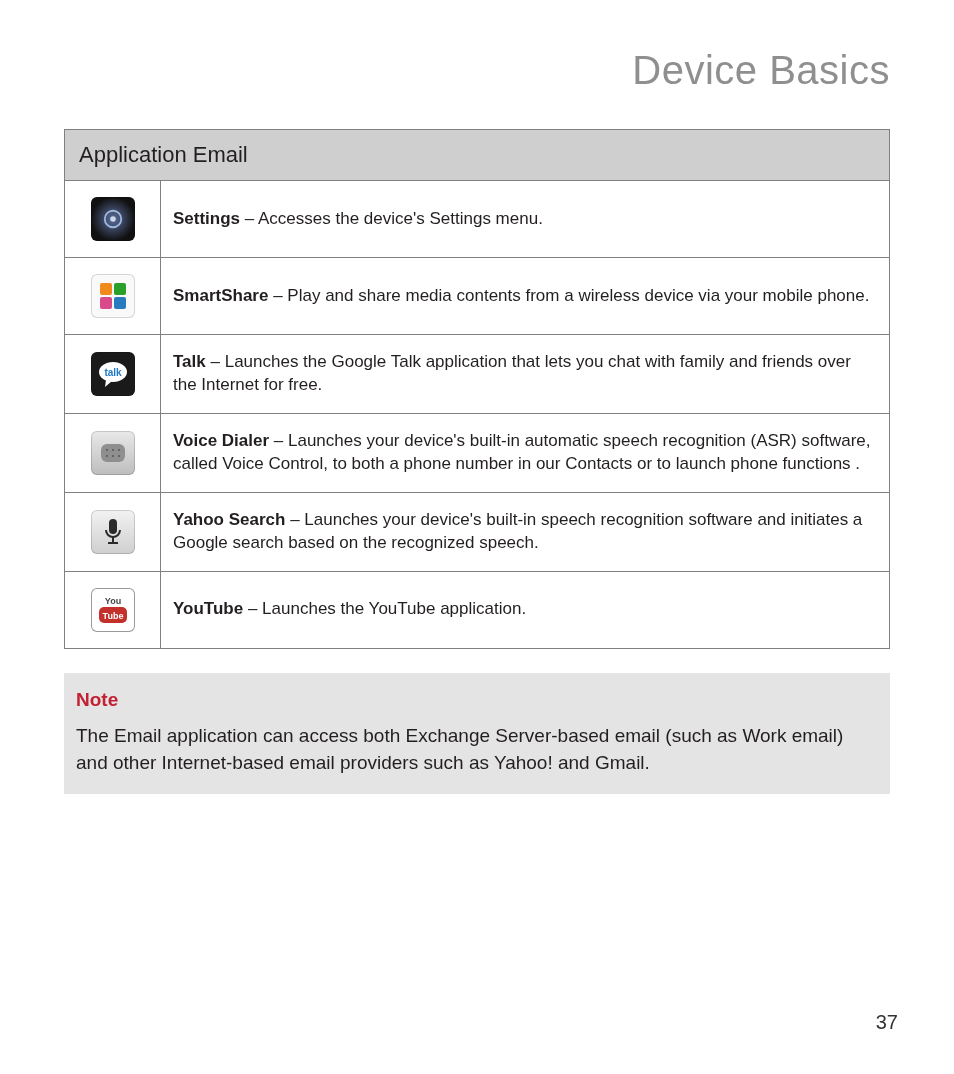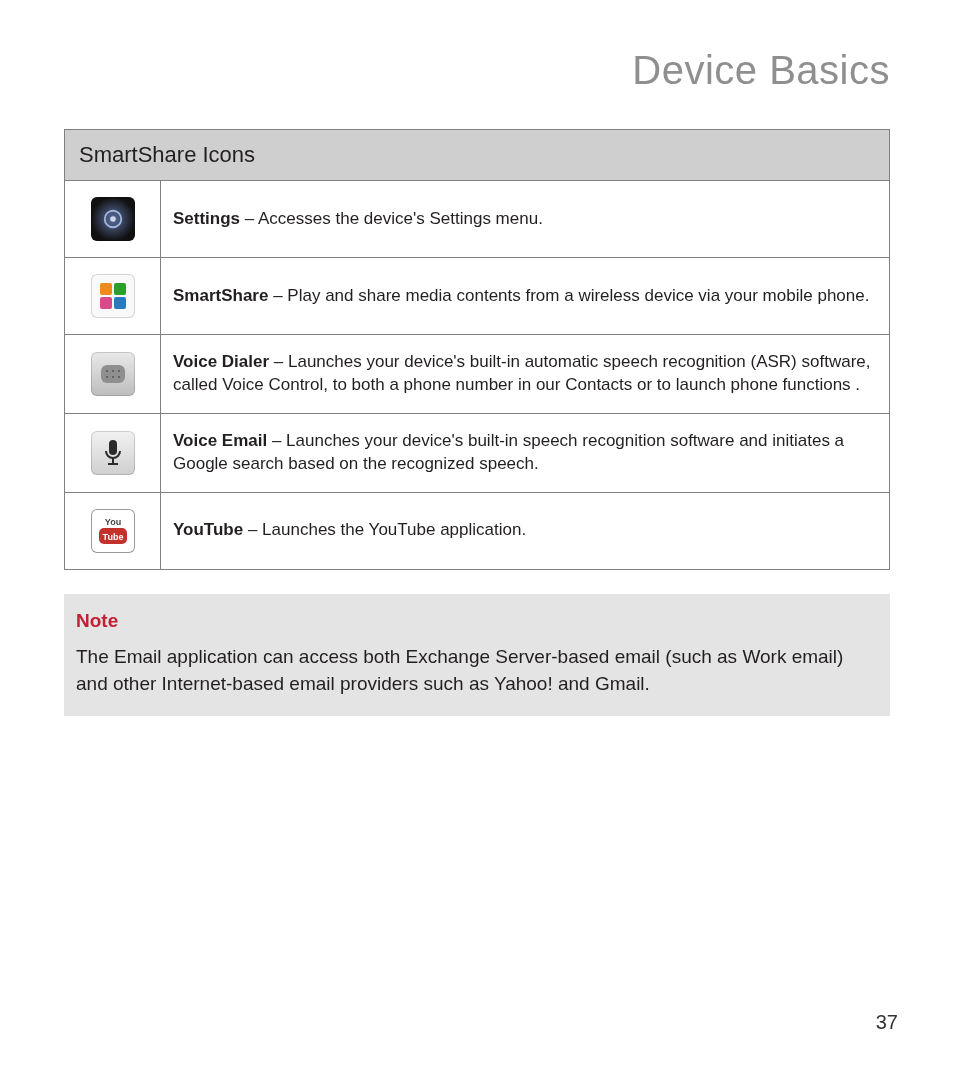--- a/index.html
+++ b/index.html
@@ -91,21 +91,21 @@
 <div class="page">
   <h1 class="page-title">Device Basics</h1>
 
   <table class="app-table">
     <colgroup>
         <col class="icon-col">
         <col>
       </colgroup>
     <thead>
       <tr>
-        <th colspan="2">SmartShare Icons</th>
+        <th colspan="2">Application Email</th>
       </tr>
     </thead>
     <tbody>
 
       <tr>
         <td class="icon-cell">
           <div class="app-icon" style="background:radial-gradient(circle at 50% 50%, #5b6fa0 0%, #111 70%);">
             <svg width="22" height="22" viewBox="0 0 24 24">
                 <circle cx="12" cy="12" r="9" fill="none" stroke="#9fb6dd" stroke-width="2"></circle>
                 <circle cx="12" cy="12" r="3" fill="#cfd8ea"></circle>
@@ -126,20 +126,34 @@
               <rect x="3" y="17" width="12" height="12" rx="2" fill="#d94a8a"></rect>
               <rect x="17" y="17" width="12" height="12" rx="2" fill="#2a7abf"></rect>
             </svg>
           </div>
         </td>
         <td class="desc">
           <b>SmartShare</b><span> – </span><span>Play and share media contents from a wireless device via your mobile phone.</span>
         </td>
       </tr>
 
+      <tr>
+        <td class="icon-cell">
+          <div class="app-icon" style="background:#1a1a1a;">
+            <svg width="34" height="30" viewBox="0 0 34 30">
+              <ellipse cx="17" cy="13" rx="14" ry="10" fill="#ffffff"></ellipse>
+              <path d="M10 21 L9 28 L16 22 Z" fill="#ffffff"></path>
+              <text x="17" y="17" text-anchor="middle" font-size="10" font-weight="bold" fill="#1e78c8" font-family="sans-serif">talk</text>
+            </svg>
+          </div>
+        </td>
+        <td class="desc">
+          <b>Talk</b><span> – </span><span>Launches the Google Talk application that lets you chat with family and friends over the Internet for free.</span>
+        </td>
+      </tr>
 
       <tr>
         <td class="icon-cell">
           <div class="app-icon" style="background:linear-gradient(#e9e9e9,#bdbdbd);">
             <svg width="26" height="20" viewBox="0 0 26 20">
               <rect x="1" y="1" width="24" height="18" rx="6" fill="#8f8f8f"></rect>
               <g fill="#555">
                   <circle cx="7" cy="7" r="1"></circle>
                   <circle cx="13" cy="7" r="1"></circle>
                   <circle cx="19" cy="7" r="1"></circle>
@@ -160,21 +174,21 @@
           <div class="app-icon" style="background:linear-gradient(#f2f2f2,#cfcfcf);">
             <svg width="20" height="28" viewBox="0 0 20 28">
               <rect x="6" y="1" width="8" height="15" rx="4" fill="#2b2b2b"></rect>
               <path d="M3 12 a7 7 0 0 0 14 0" fill="none" stroke="#2b2b2b" stroke-width="2"></path>
               <rect x="9" y="19" width="2" height="5" fill="#2b2b2b"></rect>
               <rect x="5" y="24" width="10" height="2" fill="#2b2b2b"></rect>
             </svg>
           </div>
         </td>
         <td class="desc">
-          <b>Voice Email</b><span> – </span><span>Launches your device's built-in speech recognition software and initiates a Google search based on the recognized speech.</span>
+          <b>Yahoo Search</b><span> – </span><span>Launches your device's built-in speech recognition software and initiates a Google search based on the recognized speech.</span>
         </td>
       </tr>
 
       <tr>
         <td class="icon-cell">
           <div class="app-icon" style="background:#fff; box-shadow:0 0 0 1px #999 inset;">
             <svg width="36" height="34" viewBox="0 0 36 34">
               <text x="18" y="11" text-anchor="middle" font-size="9" font-weight="bold" fill="#464646" font-family="sans-serif">You</text>
               <rect x="4" y="14" width="28" height="16" rx="5" fill="#c4302b"></rect>
               <text x="18" y="26" text-anchor="middle" font-size="9" font-weight="bold" fill="#ffffff" font-family="sans-serif">Tube</text>

